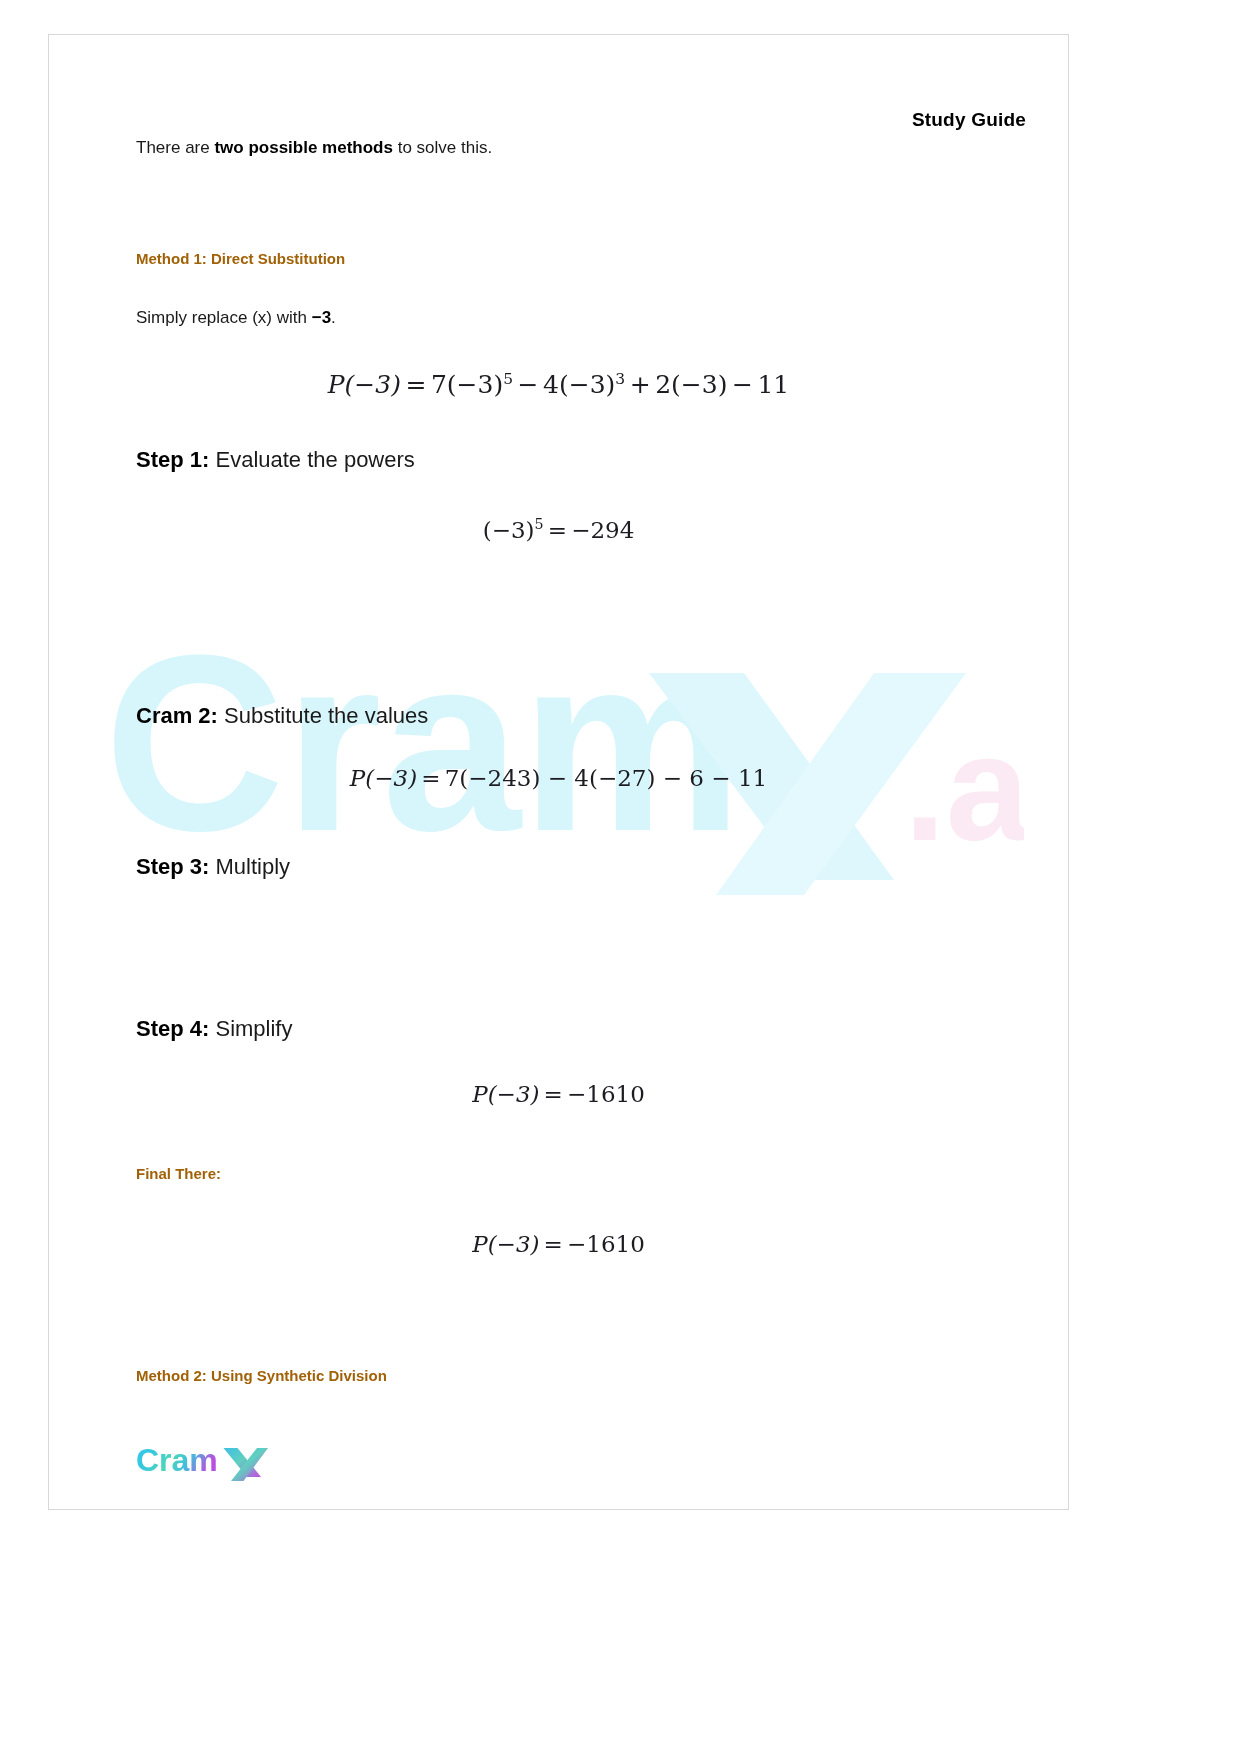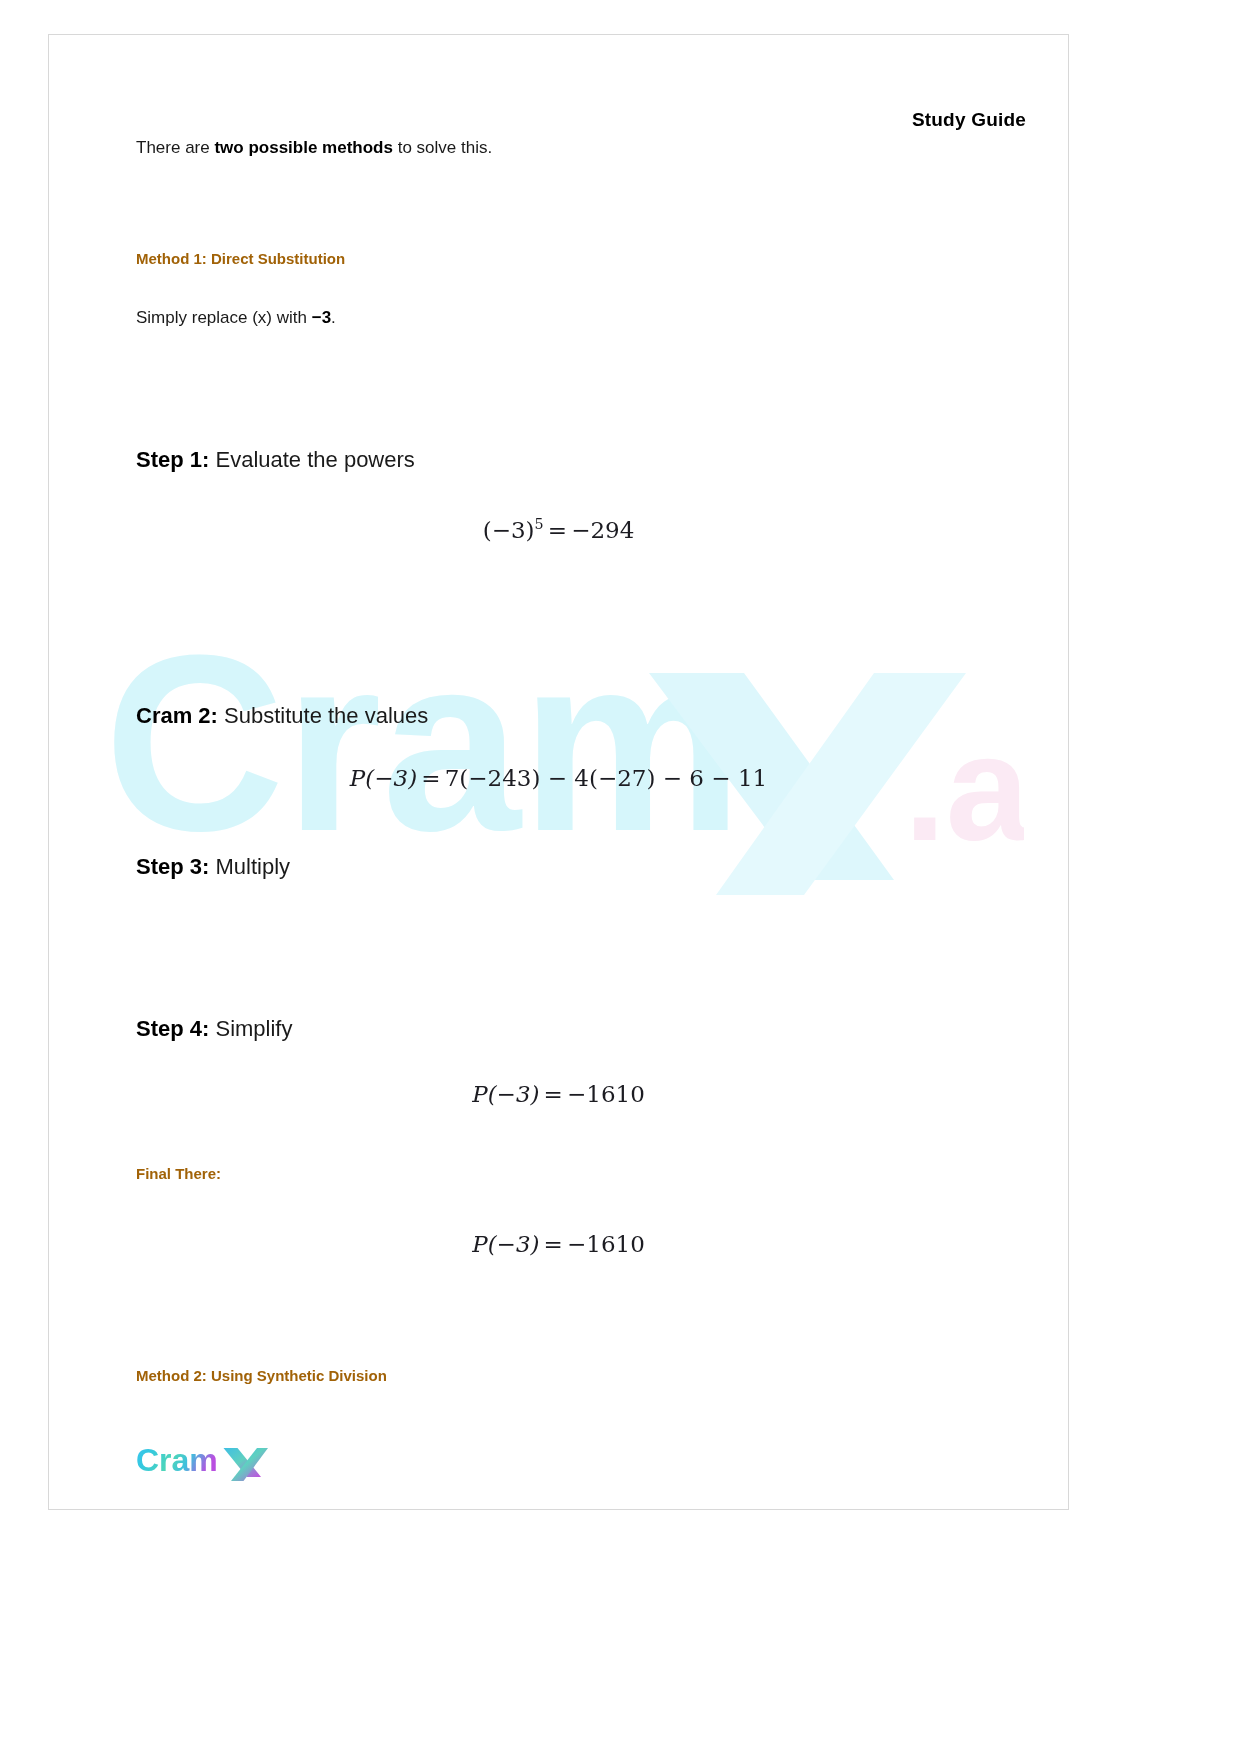--- a/index.html
+++ b/index.html
@@ -146,20 +146,23 @@
     <div class="para" style="top:100px;">
       <span>There are </span><b>two possible methods</b><span> to solve this.</span>
     </div>
 
     <div class="heading" style="top:215px;">Method 1: Direct Substitution</div>
 
     <div class="para" style="top:270px;">
       <span>Simply replace (x) with </span><b>−3</b><span>.</span>
     </div>
 
+    <div class="math m-big" style="top:335px;">
+      <span class="mi">P(−3)</span><span class="op">=</span><span>7</span><span>(−3)</span><sup>5</sup><span class="op">−</span><span>4</span><span>(−3)</span><sup>3</sup><span class="op">+</span><span>2</span><span>(−3)</span><span class="op">−</span><span>11</span>
+    </div>
 
     <div class="steplabel" style="top:412px;">
       <b>Step 1:</b><span> Evaluate the powers</span>
     </div>
 
     <div class="math m-mid" style="top:482px;">
       <span>(−3)</span><sup>5</sup><span class="op">=</span><span>−294</span>
     </div>
 
 

